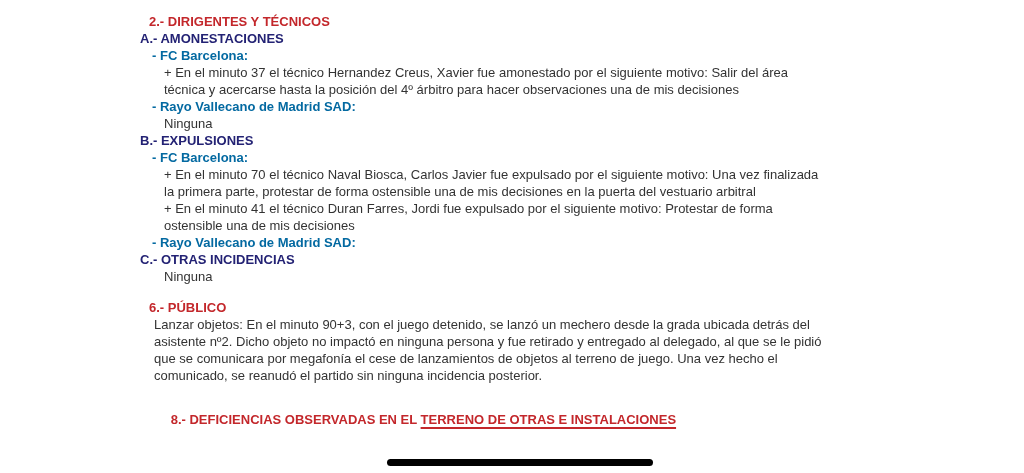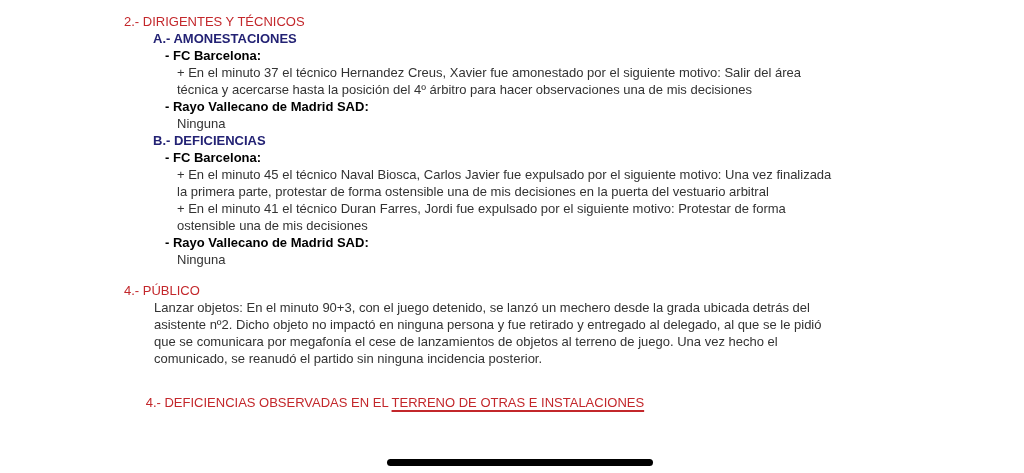--- a/index.html
+++ b/index.html
@@ -17,33 +17,34 @@
     font-size: 13px;
     line-height: 17px;
     color: var(--body-color, #333333);
   }
   .content {
     padding-top: 13px;
     padding-left: 124px;
     padding-right: 20px;
   }
   .section-heading {
-    font-weight: normal;
+    font-weight: bold;
     color: var(--red, #C3272B);
     white-space: pre-wrap;
+    margin-left: 25px;
   }
-  .subsection { margin-left: 29px; }
+  .subsection { margin-left: 16px; }
   .subsection-heading {
     font-weight: bold;
     color: var(--navy, #232274);
   }
   .team-line {
     margin-left: 12px;
     font-weight: bold;
-    color: #000000;
+    color: #0369a1;
   }
   .entry {
     margin-left: 24px;
     width: 662px;
   }
   .plain-note {
     margin-left: 24px;
   }
   .section3-heading { margin-top: 14px; }
   .section3-paragraph {
@@ -79,36 +80,37 @@
       <div class="subsection-heading">A.- AMONESTACIONES</div>
 
       <div class="team-line">- FC Barcelona:</div>
       <div class="entry">+ En el minuto 37 el técnico Hernandez Creus, Xavier fue amonestado por el siguiente motivo: Salir del área técnica y acercarse hasta la posición del 4º árbitro para hacer observaciones una de mis decisiones</div>
 
       <div class="team-line">- Rayo Vallecano de Madrid SAD:</div>
       <div class="plain-note">Ninguna</div>
     </div>
 
     <div class="subsection">
-      <div class="subsection-heading">B.- DEFICIENCIAS</div>
+      <div class="subsection-heading">B.- EXPULSIONES</div>
 
       <div class="team-line">- FC Barcelona:</div>
-      <div class="entry">+ En el minuto 45 el técnico Naval Biosca, Carlos Javier fue expulsado por el siguiente motivo: Una vez finalizada la primera parte, protestar de forma ostensible una de mis decisiones en la puerta del vestuario arbitral</div>
+      <div class="entry">+ En el minuto 70 el técnico Naval Biosca, Carlos Javier fue expulsado por el siguiente motivo: Una vez finalizada la primera parte, protestar de forma ostensible una de mis decisiones en la puerta del vestuario arbitral</div>
       <div class="entry">+ En el minuto 41 el técnico Duran Farres, Jordi fue expulsado por el siguiente motivo: Protestar de forma ostensible una de mis decisiones</div>
 
       <div class="team-line">- Rayo Vallecano de Madrid SAD:</div>
     </div>
 
     <div class="subsection">
+      <div class="subsection-heading">C.- OTRAS INCIDENCIAS</div>
       <div class="plain-note">Ninguna</div>
     </div>
 
-    <div class="section-heading section3-heading">4.- PÚBLICO</div>
+    <div class="section-heading section3-heading">6.- PÚBLICO</div>
     <div class="section3-paragraph">Lanzar objetos: En el minuto 90+3, con el juego detenido, se lanzó un mechero desde la grada ubicada detrás del asistente nº2. Dicho objeto no impactó en ninguna persona y fue retirado y entregado al delegado, al que se le pidió que se comunicara por megafonía el cese de lanzamientos de objetos al terreno de juego. Una vez hecho el comunicado, se reanudó el partido sin ninguna incidencia posterior.</div>
 
     <div class="section-heading section4-heading">
-      <span>4.- DEFICIENCIAS OBSERVADAS EN EL </span><span class="heading4-underlined">TERRENO DE OTRAS E INSTALACIONES</span>
+      <span>8.- DEFICIENCIAS OBSERVADAS EN EL </span><span class="heading4-underlined">TERRENO DE OTRAS E INSTALACIONES</span>
     </div>
 
   </div>
 
   <div class="black-marker"></div>
 </div>
 
 </body></html>

